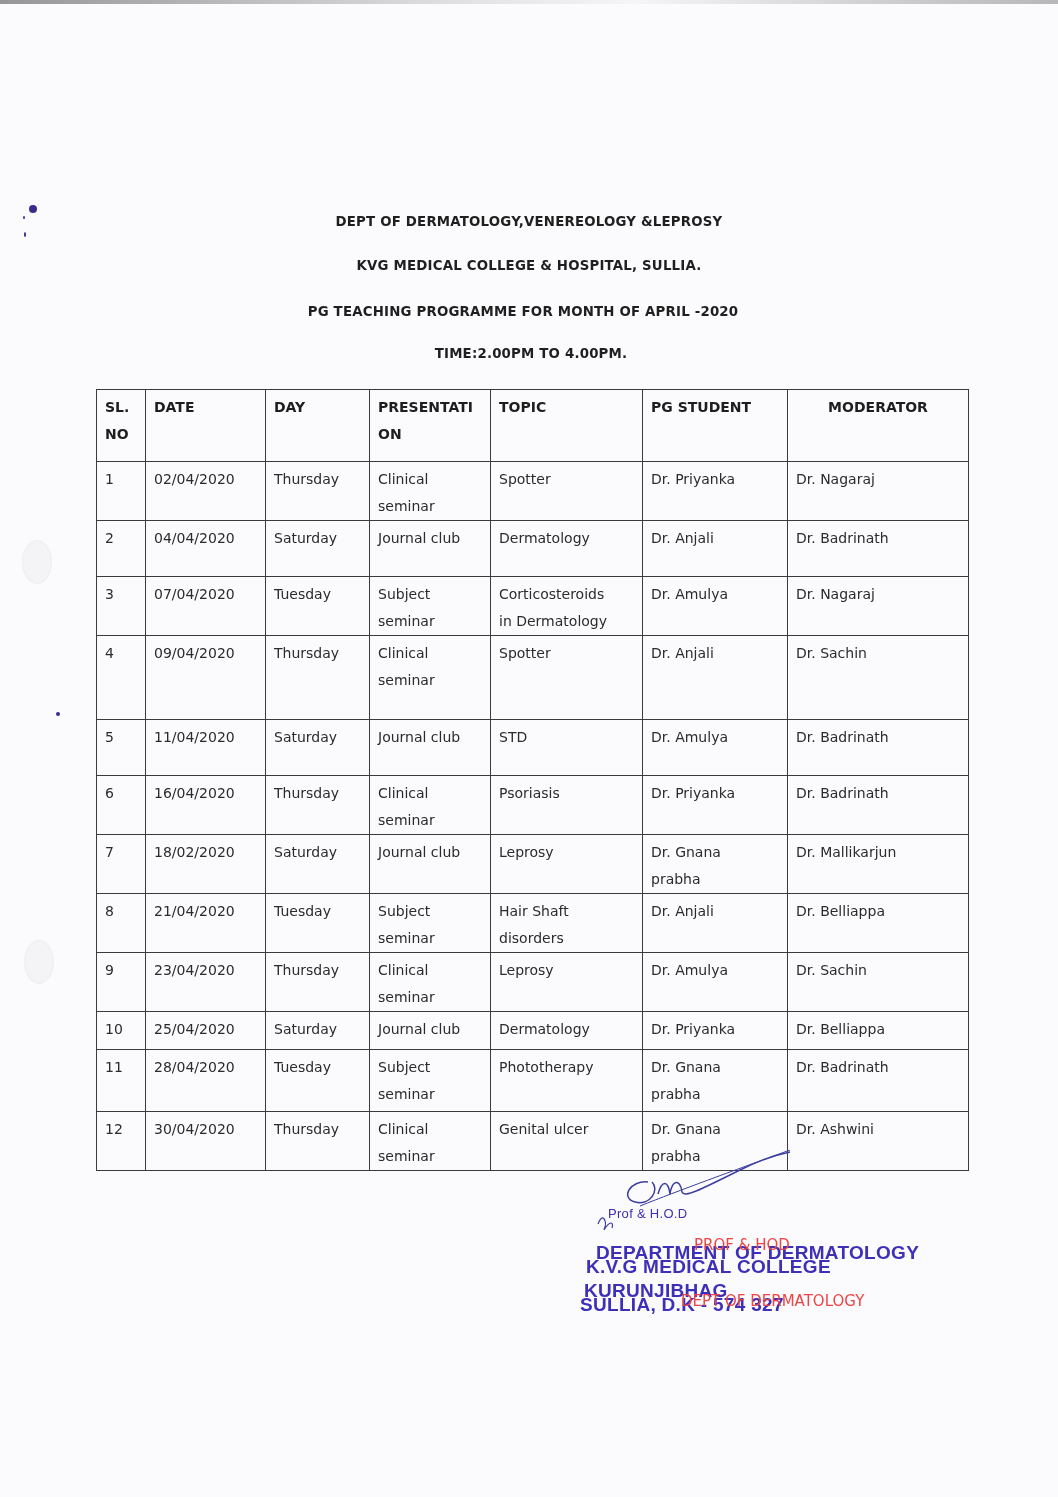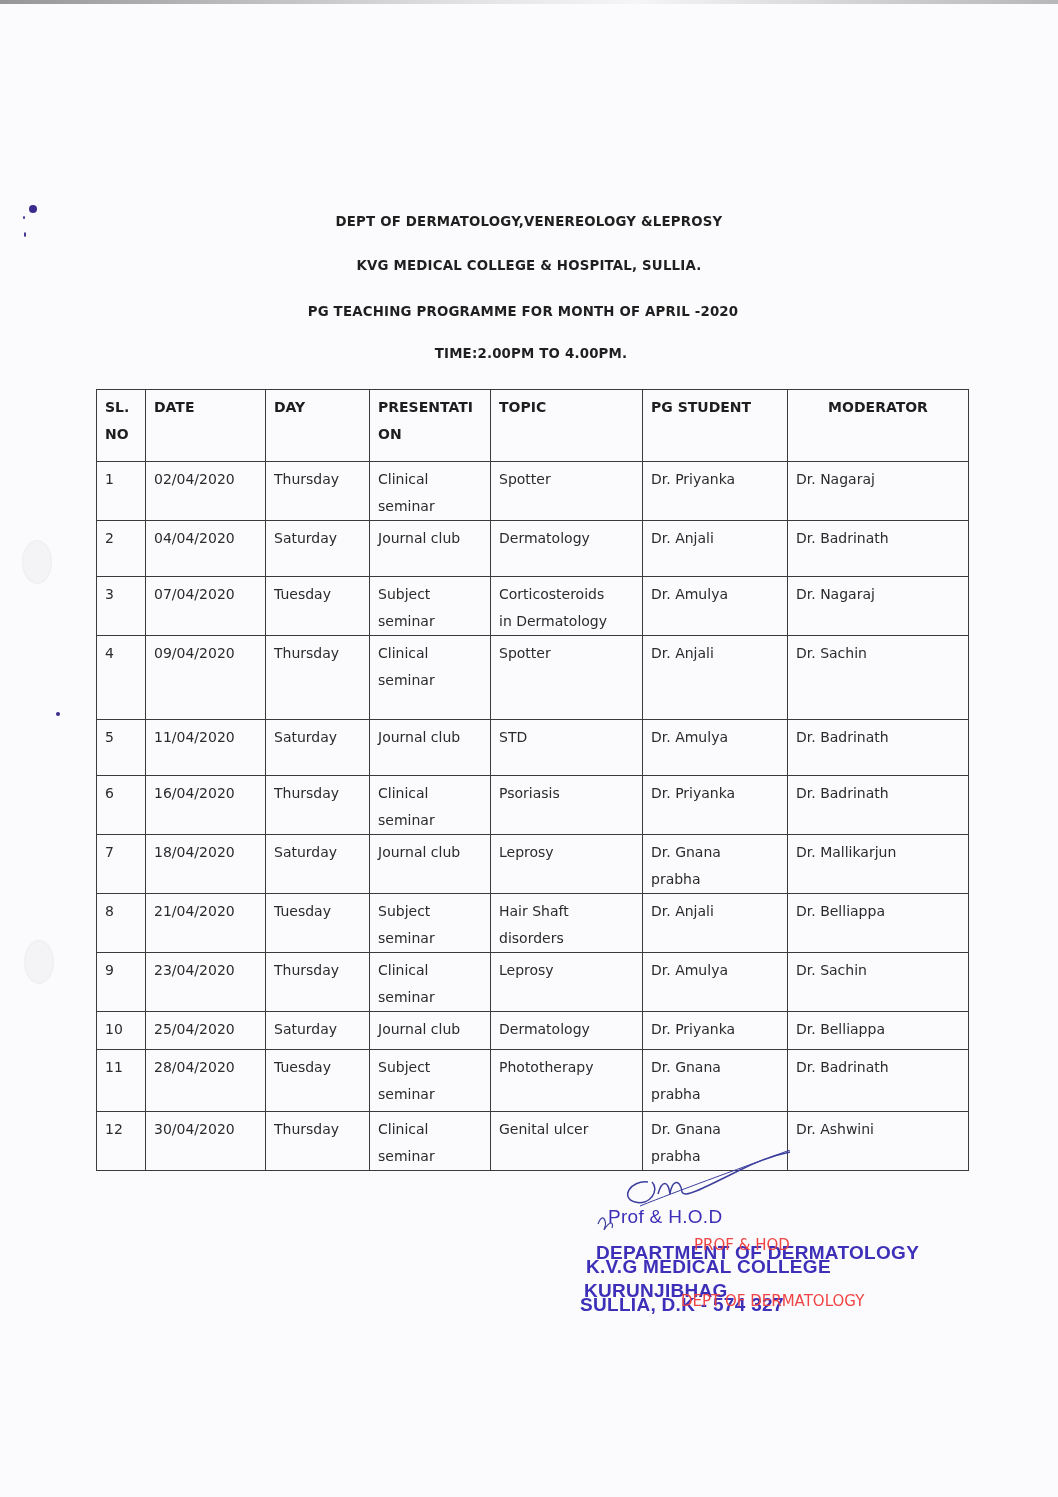--- a/index.html
+++ b/index.html
@@ -195,21 +195,21 @@
         <td><span>6</span></td>
         <td><span>16/04/2020</span></td>
         <td><span>Thursday</span></td>
         <td><span>Clinical</span><br><span>seminar</span></td>
         <td><span>Psoriasis</span><br><span></span></td>
         <td><span>Dr. Priyanka</span><br><span></span></td>
         <td><span>Dr. Badrinath</span></td>
       </tr>
       <tr style="height: 56px;">
         <td><span>7</span></td>
-        <td><span>18/04/2020</span></td>
+        <td><span>18/02/2020</span></td>
         <td><span>Saturday</span></td>
         <td><span>Journal club</span><br><span></span></td>
         <td><span>Leprosy</span><br><span></span></td>
         <td><span>Dr. Gnana</span><br><span>prabha</span></td>
         <td><span>Dr. Mallikarjun</span></td>
       </tr>
       <tr style="height: 56px;">
         <td><span>8</span></td>
         <td><span>21/04/2020</span></td>
         <td><span>Tuesday</span></td>
@@ -256,20 +256,20 @@
       </tr>
     </tbody>
 </table>
 
 <div class="sign-area">
   <svg width="360" height="200" style="position:absolute; left:0; top:0;">
     <path d="M58 32 C40 30 30 48 45 52 C60 56 70 40 62 32 M68 44 C72 30 78 30 80 44 C82 30 90 28 92 42 C94 48 110 40 150 20 C170 10 190 4 200 2" fill="none" stroke="#3d3f9e" stroke-width="1.5"></path>
     <path d="M50 56 C90 40 140 22 200 0" fill="none" stroke="#3d3f9e" stroke-width="1"></path>
     <path d="M8 74 C12 62 18 70 14 80 C20 70 24 72 22 78" fill="none" stroke="#3d3f9e" stroke-width="1.2"></path>
   </svg>
-  <div class="stamp-line" style="left:18px; top:56px; font-size:19px; font-weight:normal;">Prof &amp; H.O.D</div>
+  <div class="stamp-line" style="left:18px; top:56px; font-size:13px; font-weight:normal;">Prof &amp; H.O.D</div>
   <div class="stamp-line" style="left:6px; top:92px;text-align:right;">DEPARTMENT OF DERMATOLOGY</div>
   <div class="stamp-line" style="left:-4px; top:106px;">K.V.G MEDICAL COLLEGE</div>
   <div class="stamp-line" style="left:-6px; top:130px;">KURUNJIBHAG</div>
   <div class="stamp-line" style="left:-10px; top:144px;">SULLIA, D.K - 574 327</div>
   <div class="typed-line" style="left:104px; top:86px;">PROF &amp; HOD</div>
   <div class="typed-line" style="left:54px; top:142px;margin-left:37px;">DEPT OF DERMATOLOGY</div>
 </div>
 
 </body></html>

